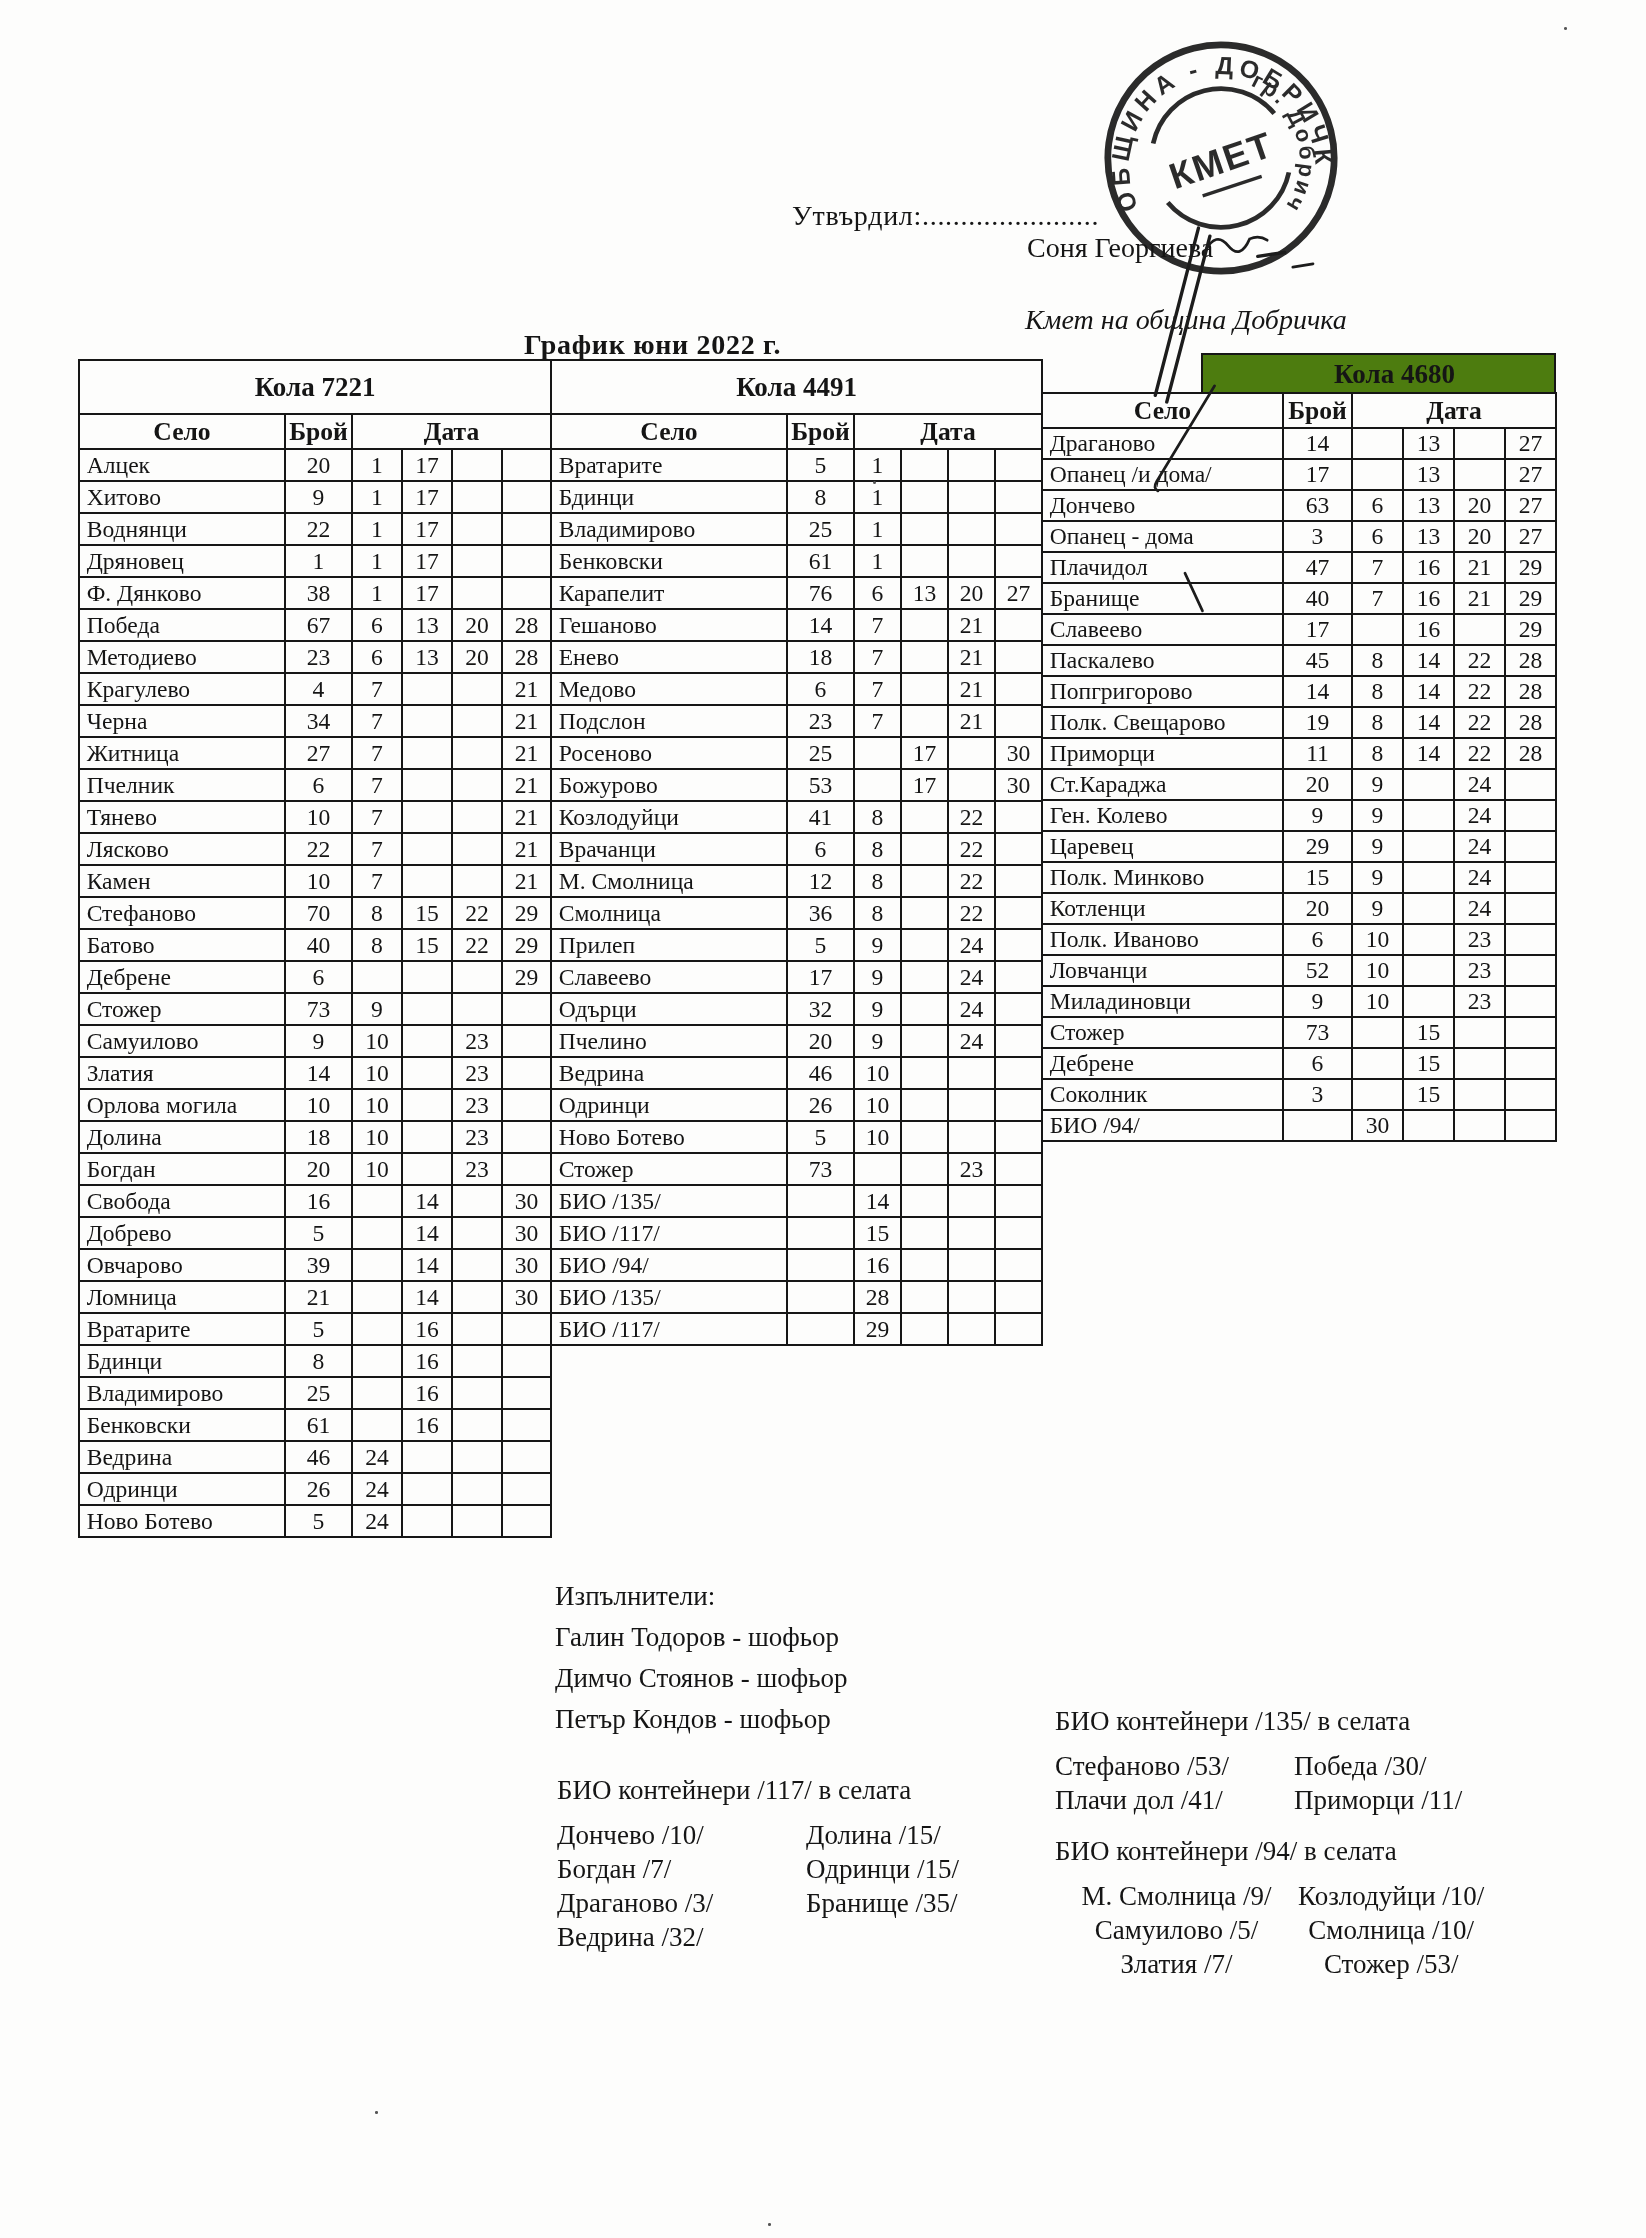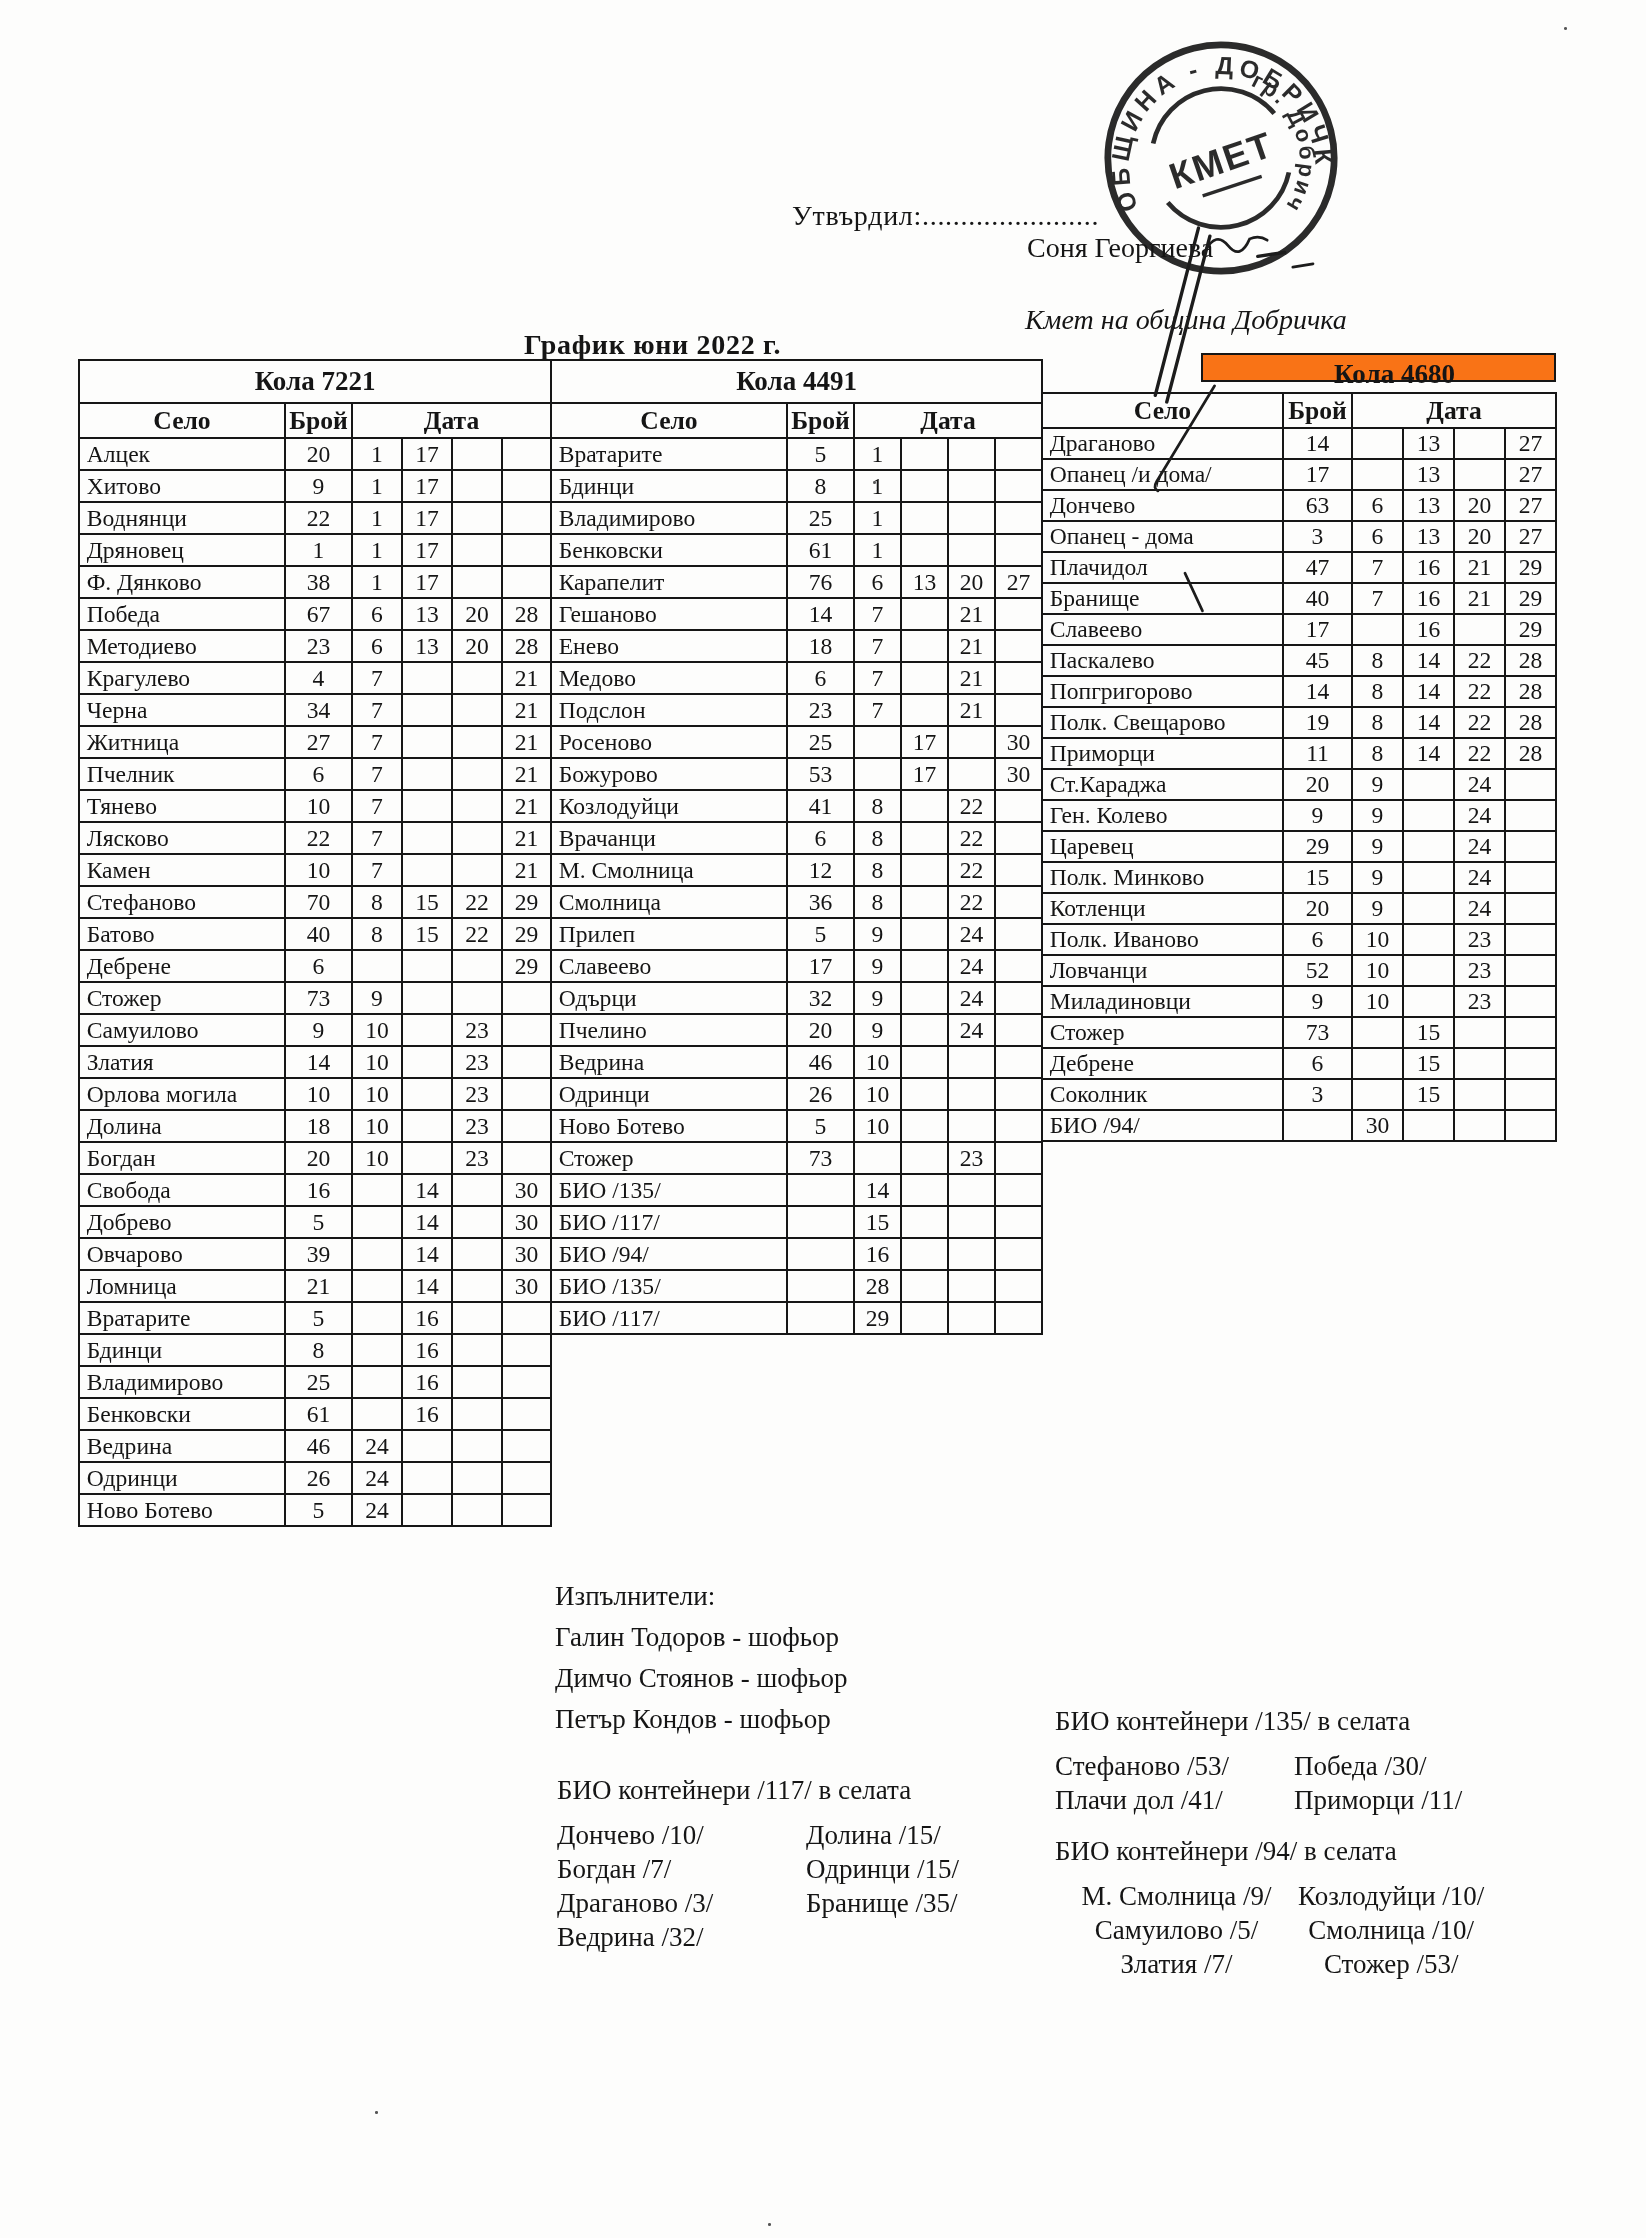--- a/index.html
+++ b/index.html
@@ -23,32 +23,32 @@
 
   
   .pen { position:absolute; left:0; top:0; width:1646px; height:2239px; pointer-events:none; }
 
   
   table { border-collapse:collapse; table-layout:fixed; position:absolute; background:#fdfdfc; }
   th, td { border:2.7px solid #161616; overflow:hidden; white-space:nowrap; }
   th { font-weight:bold; text-align:center; }
   td.village { text-align:left; padding-left:6.7px; font-size:23.6px; }
   td.num { text-align:center; font-size:23.6px; }
-  .kola-row th { height:43px; font-size:27px;margin-left:17px; }
+  .kola-row th { height:54px; font-size:27px;margin-left:17px; }
   .head-row th { height:35px; font-size:25.6px; }
 
   .t1 { left:78px; top:359px; width:472px; }
   .t1 tbody td { height:32px; }
   .t2 { left:550px; top:359px; width:491px; }
   .t2 tbody td { height:32px; }
   .t3 { left:1041px; top:392px; width:514px; }
   .t3 tbody td { height:31px; }
   .t3-title {
-    position:absolute; left:1201px; top:353px; width:355px; height:29px;
-    border:2.7px solid #161616; background:#f97316;
+    position:absolute; left:1201px; top:353px; width:355px; height:41px;
+    border:2.7px solid #161616; background:#4d7c0f;
     font-size:27px; font-weight:bold; text-align:center; line-height:38px;padding-left:32px;
   }
 
   
   .textblock { position:absolute; font-size:27px; line-height:34px; }
   .textblock .bio-head { margin-bottom:10.8px; }
   .cols { display:grid; }
   .executors { left:555px; top:1579px; }
   .executors .line { line-height:33px;margin-top:8px; }
   .bio117 { left:557px; top:1773px; }

